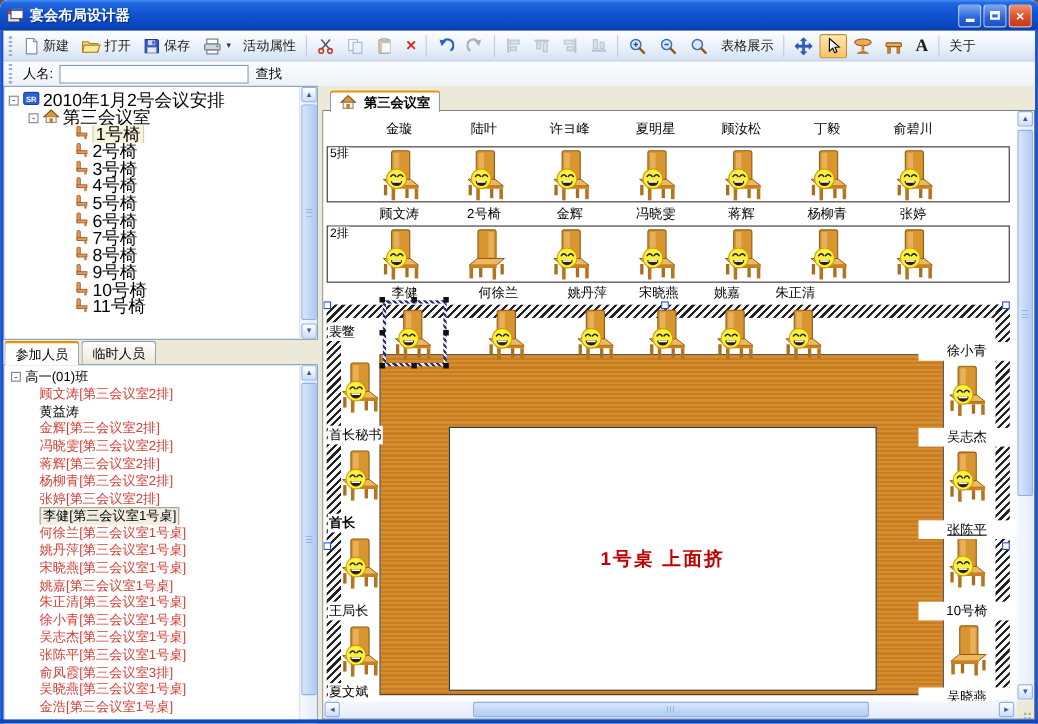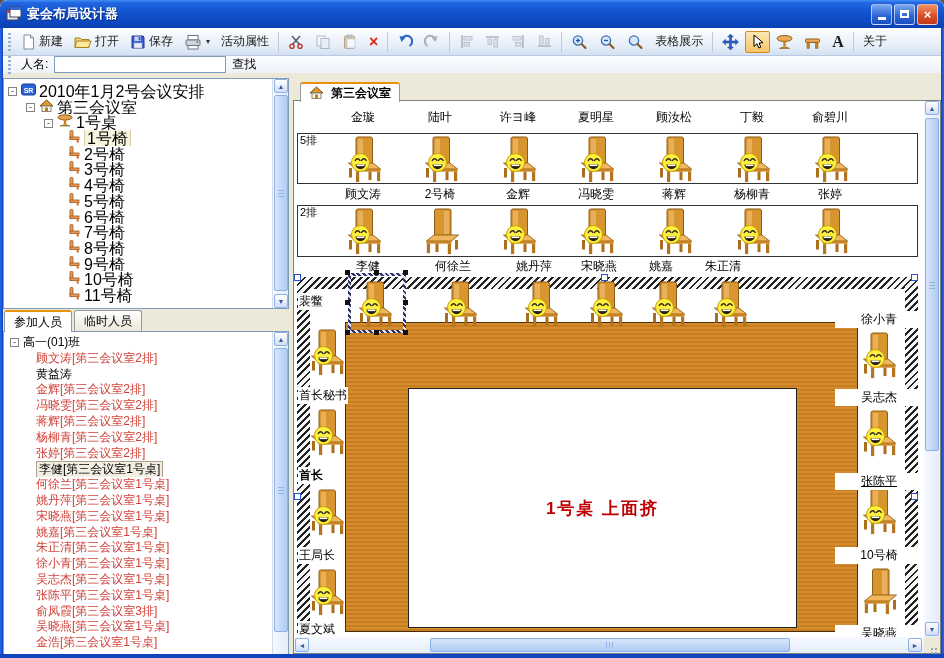--- a/index.html
+++ b/index.html
@@ -26,21 +26,21 @@
 .grip { width:3px; height:18px; margin:0 4px 0 1px; background:repeating-linear-gradient(0deg,#9ab0cc 0 2px,transparent 2px 4px); }
 .tbtn { display:flex; align-items:center; gap:3px; padding:2px 4px; border:1px solid transparent; border-radius:2px; font-size:12px; color:#1a1a1a; white-space:nowrap; }
 .tbtn.sel { background:linear-gradient(#fde8b0,#f9c368); border-color:#d08a1e; }
 .tsep { width:1px; height:20px; background:#c2cada; margin:0 3px; }
 .ticon { display:inline-flex; align-items:center; }
 .xred { color:#d42a1a; font-weight:bold; font-size:16px; line-height:14px; }
 .atool { font-family:"Liberation Serif","DejaVu Serif",serif; font-weight:bold; font-size:16px; line-height:15px; }
 .caret { font-size:8px; color:#333; margin-left:1px; }
 
 
-.searchrow { position:absolute; left:3px; top:56px; width:938px; height:17px; display:flex; align-items:center; gap:6px;
+.searchrow { position:absolute; left:3px; top:56px; width:938px; height:22px; display:flex; align-items:center; gap:6px;
   background:linear-gradient(#fbfcfe,#eef2f8); font-size:12px; padding-left:4px; }
 .findbox { width:172px; height:17px; border:1px solid #7f9db9; font-size:12px; padding:0 3px; font-family:inherit; }
 .findlbl { font-size:12px; }
 
 
 .tree-panel { position:absolute; left:3px; top:78px; width:286px; height:231px; background:#fff; border:1px solid #7f9db9; overflow:hidden; }
 .list-panel { position:absolute; left:3px; top:331px; width:286px; height:373px; background:#fff; border:1px solid #7f9db9; overflow:hidden; }
 #tree-body { position:absolute; left:2px; top:4px; right:17px; }
 #list-body { position:absolute; left:2px; top:3px; right:17px; }
 .trow { height:15.7px; line-height:15.7px; font-size:12px; white-space:nowrap; overflow:hidden; }
@@ -345,25 +345,20 @@
     <div id="tree-body">
         <div class="trow" style="padding-left: 2px;"><span class="ebox">-</span><span class="ticn"><svg width="15" height="13">
               <rect x="0.5" y="1" width="14" height="11" rx="2" fill="#2a63d6" stroke="#1a3f9c"></rect>
               <text x="7.5" y="9.5" font-size="7" fill="#fff" text-anchor="middle" font-weight="bold">SR</text>
             </svg></span><span class="tlabel">2010年1月2号会议安排</span></div>
         <div class="trow" style="padding-left: 20px;"><span class="ebox">-</span><span class="ticn"><svg width="15" height="13">
               <path d="M1 7 L7.5 1 L14 7 Z" fill="#e09a30" stroke="#7a4c10"></path>
               <rect x="3" y="7" width="9" height="5.5" fill="#f8f4e8" stroke="#8a8a7a"></rect>
               <rect x="6" y="8.5" width="3" height="4" fill="#c87c20"></rect>
             </svg></span><span class="tlabel">第三会议室</span></div>
-        <div class="trow" style="padding-left: 38px;"><span class="ebox">-</span><span class="ticn"><svg width="16" height="13">
-              <ellipse cx="8" cy="3.4" rx="7" ry="2.6" fill="#e8a24c" stroke="#8f5c14"></ellipse>
-              <rect x="6.8" y="5" width="2.4" height="5" fill="#c8821f"></rect>
-              <path d="M3 12 Q8 9 13 12 Z" fill="#c8821f" stroke="#8f5c14" stroke-width=".6"></path>
-            </svg></span><span class="tlabel">1号桌</span></div>
         <div class="trow" style="padding-left: 62px;"><span class="ticn"><svg width="13" height="13">
               <rect x="2" y="0.5" width="3" height="9" rx="1" fill="#e89a5c" stroke="#9c5a20" stroke-width=".8"></rect>
               <rect x="2" y="7" width="9" height="2.6" fill="#e89a5c" stroke="#9c5a20" stroke-width=".8"></rect>
               <rect x="8.6" y="9.6" width="2.2" height="3" fill="#d2763a"></rect>
             </svg></span><span class="tlabel sel">1号椅</span></div>
         <div class="trow" style="padding-left: 62px;"><span class="ticn"><svg width="13" height="13">
               <rect x="2" y="0.5" width="3" height="9" rx="1" fill="#e89a5c" stroke="#9c5a20" stroke-width=".8"></rect>
               <rect x="2" y="7" width="9" height="2.6" fill="#e89a5c" stroke="#9c5a20" stroke-width=".8"></rect>
               <rect x="8.6" y="9.6" width="2.2" height="3" fill="#d2763a"></rect>
             </svg></span><span class="tlabel">2号椅</span></div>

